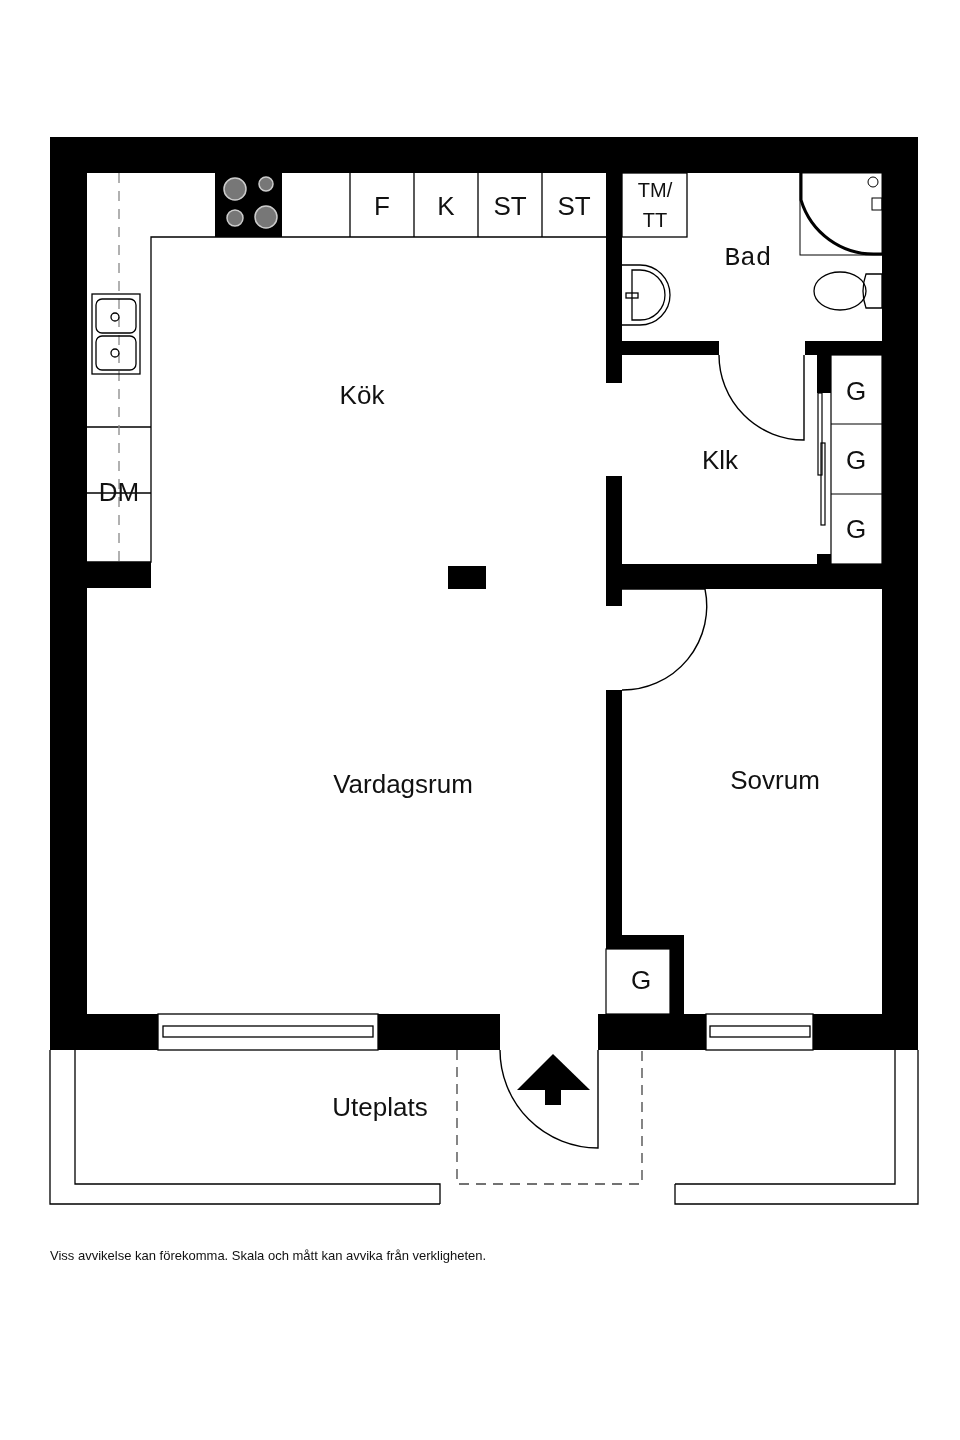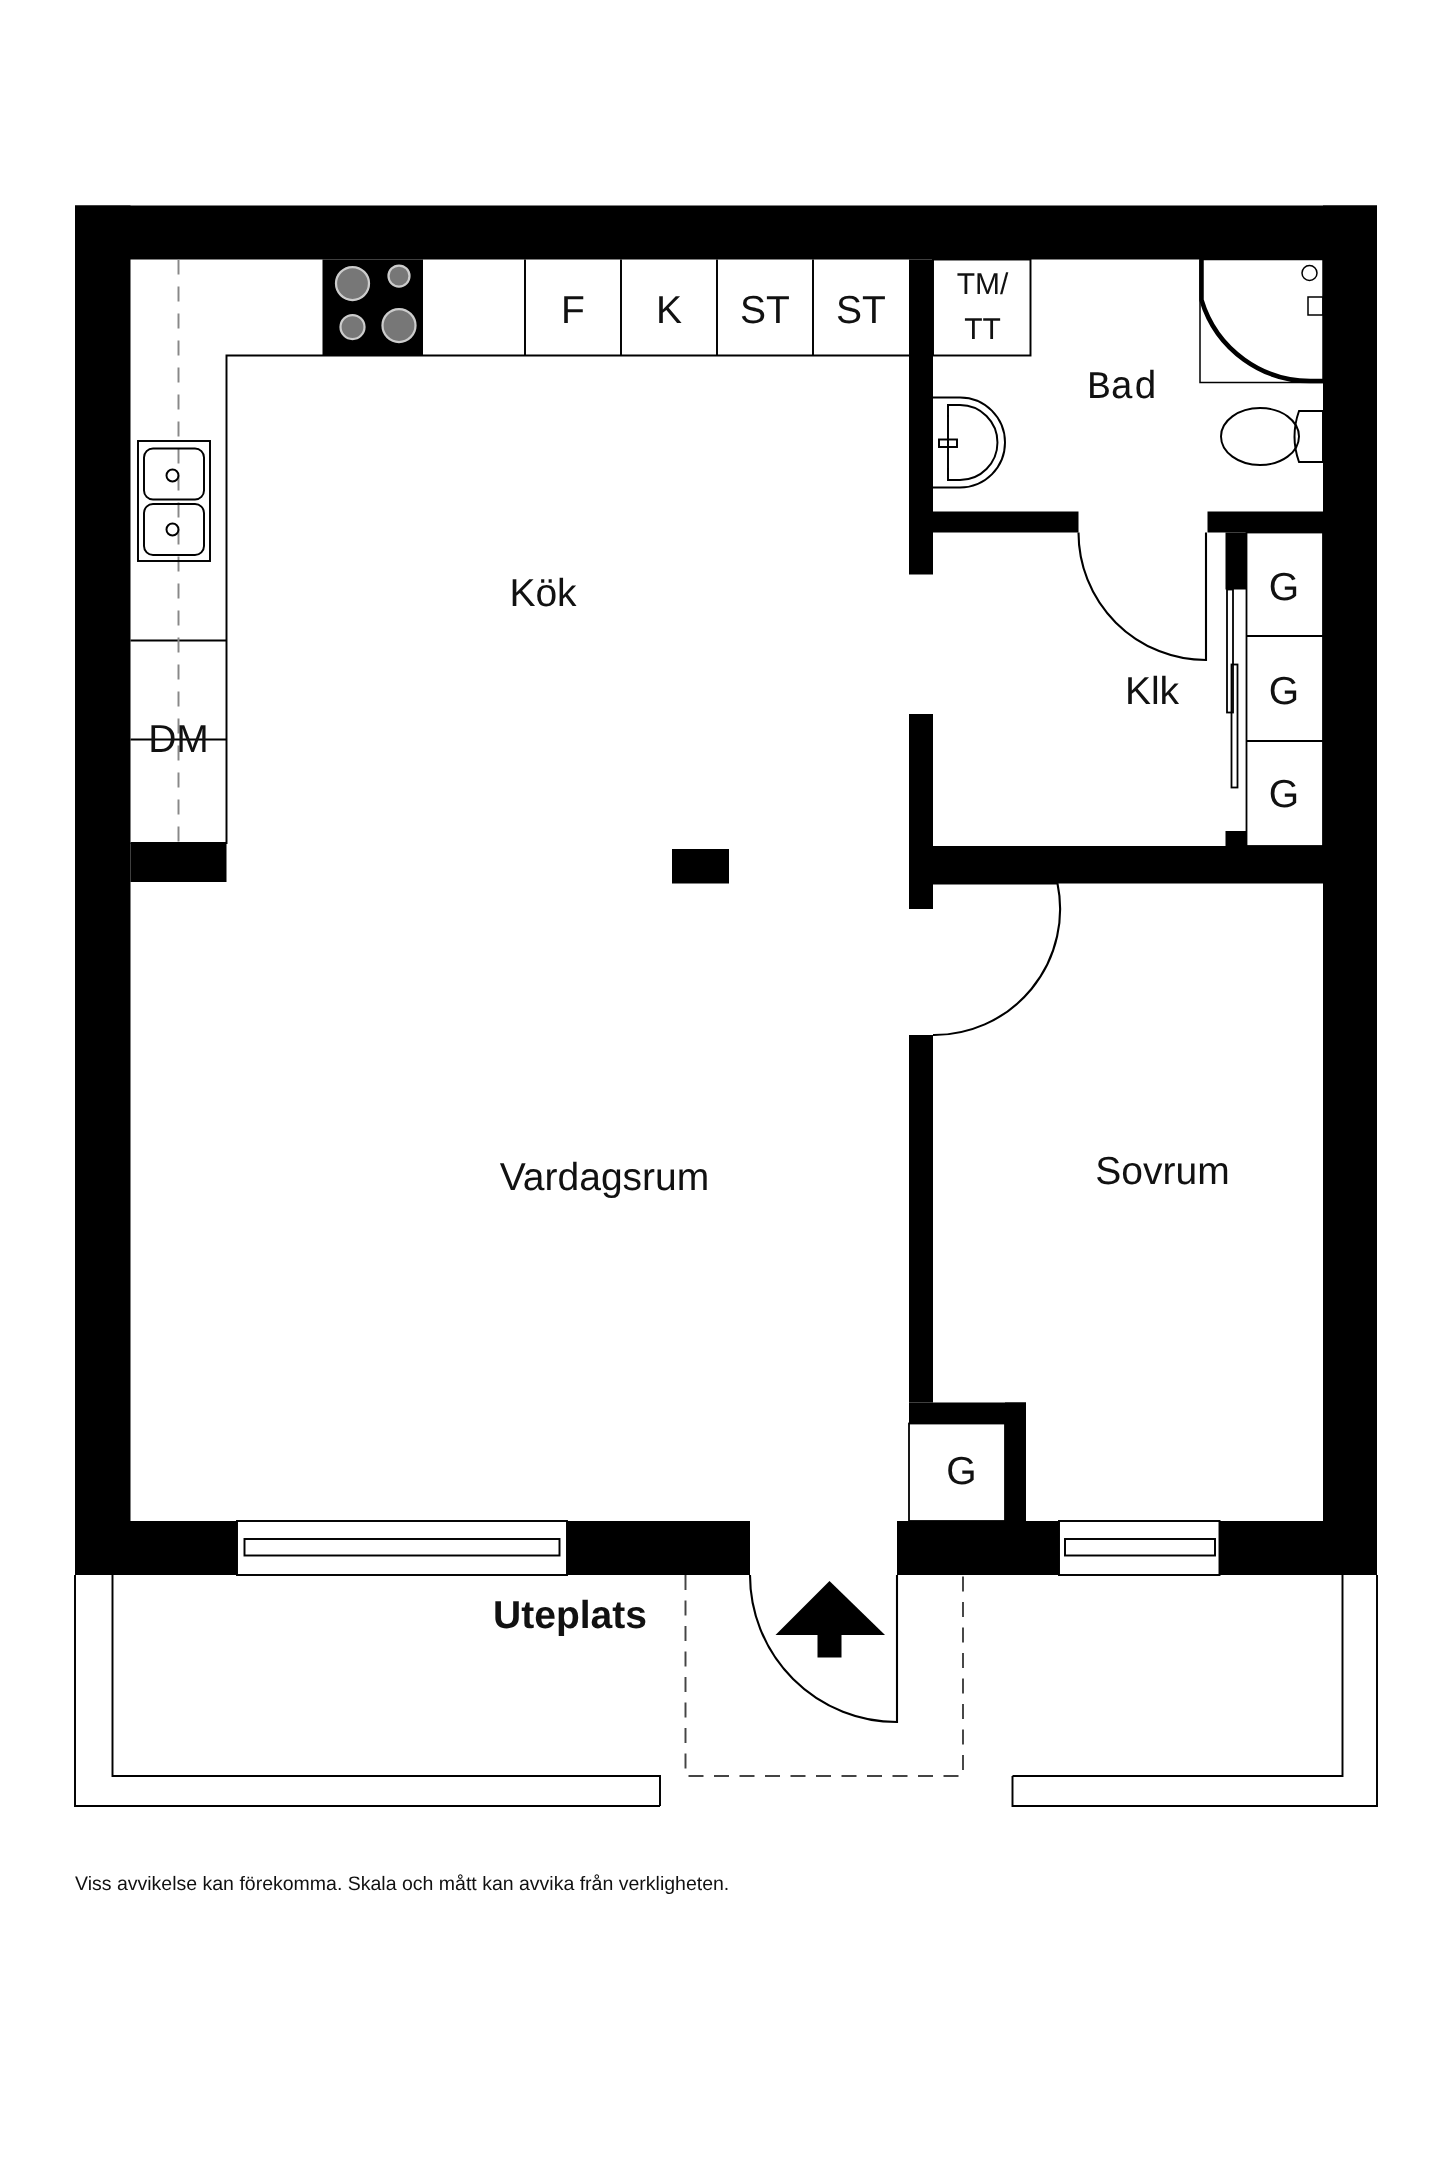--- a/index.html
+++ b/index.html
@@ -130,25 +130,25 @@
   <g fill="none" stroke="#000" stroke-width="1.3">
     <polyline points="50,1050 50,1204 440,1204"></polyline>
     <polyline points="75,1050 75,1184 440,1184 440,1204"></polyline>
     <polyline points="918,1050 918,1204 675,1204 675,1184"></polyline>
     <polyline points="895,1050 895,1184 675,1184"></polyline>
     <polyline points="457,1050 457,1184 642,1184 642,1050" stroke-dasharray="10,7" stroke="#444"></polyline>
   </g>
 </svg>
 
 <div class="lbl room" style="left:362px;top:395px;">Kök</div>
-<div class="lbl room" style="left:720px;top:460px;margin-left:48px;">Klk</div>
+<div class="lbl room" style="left:720px;top:460px;">Klk</div>
 <div class="lbl room" style="left:748px;top:258px;font-family:Liberation Mono, monospace;">Bad</div>
 <div class="lbl room" style="left:355px;top:784px;margin-left:48px;">Vardagsrum</div>
 <div class="lbl room" style="left:775px;top:780px;">Sovrum</div>
-<div class="lbl room" style="left:380px;top:1076px;font-weight:bold;">Uteplats</div>
+<div class="lbl room" style="left:380px;top:1107px;">Uteplats</div>
 
 <div class="lbl fix" style="left:382px;top:206px;">F</div>
 <div class="lbl fix" style="left:446px;top:206px;">K</div>
 <div class="lbl fix" style="left:510px;top:206px;">ST</div>
 <div class="lbl fix" style="left:574px;top:206px;">ST</div>
 <div class="lbl fix" style="left:119px;top:460px;margin-top:32px;">DM</div>
 <div class="lbl fix-sm" style="left:655px;top:205px;">
   <div>TM/</div>
   <div>TT</div>
 </div>

